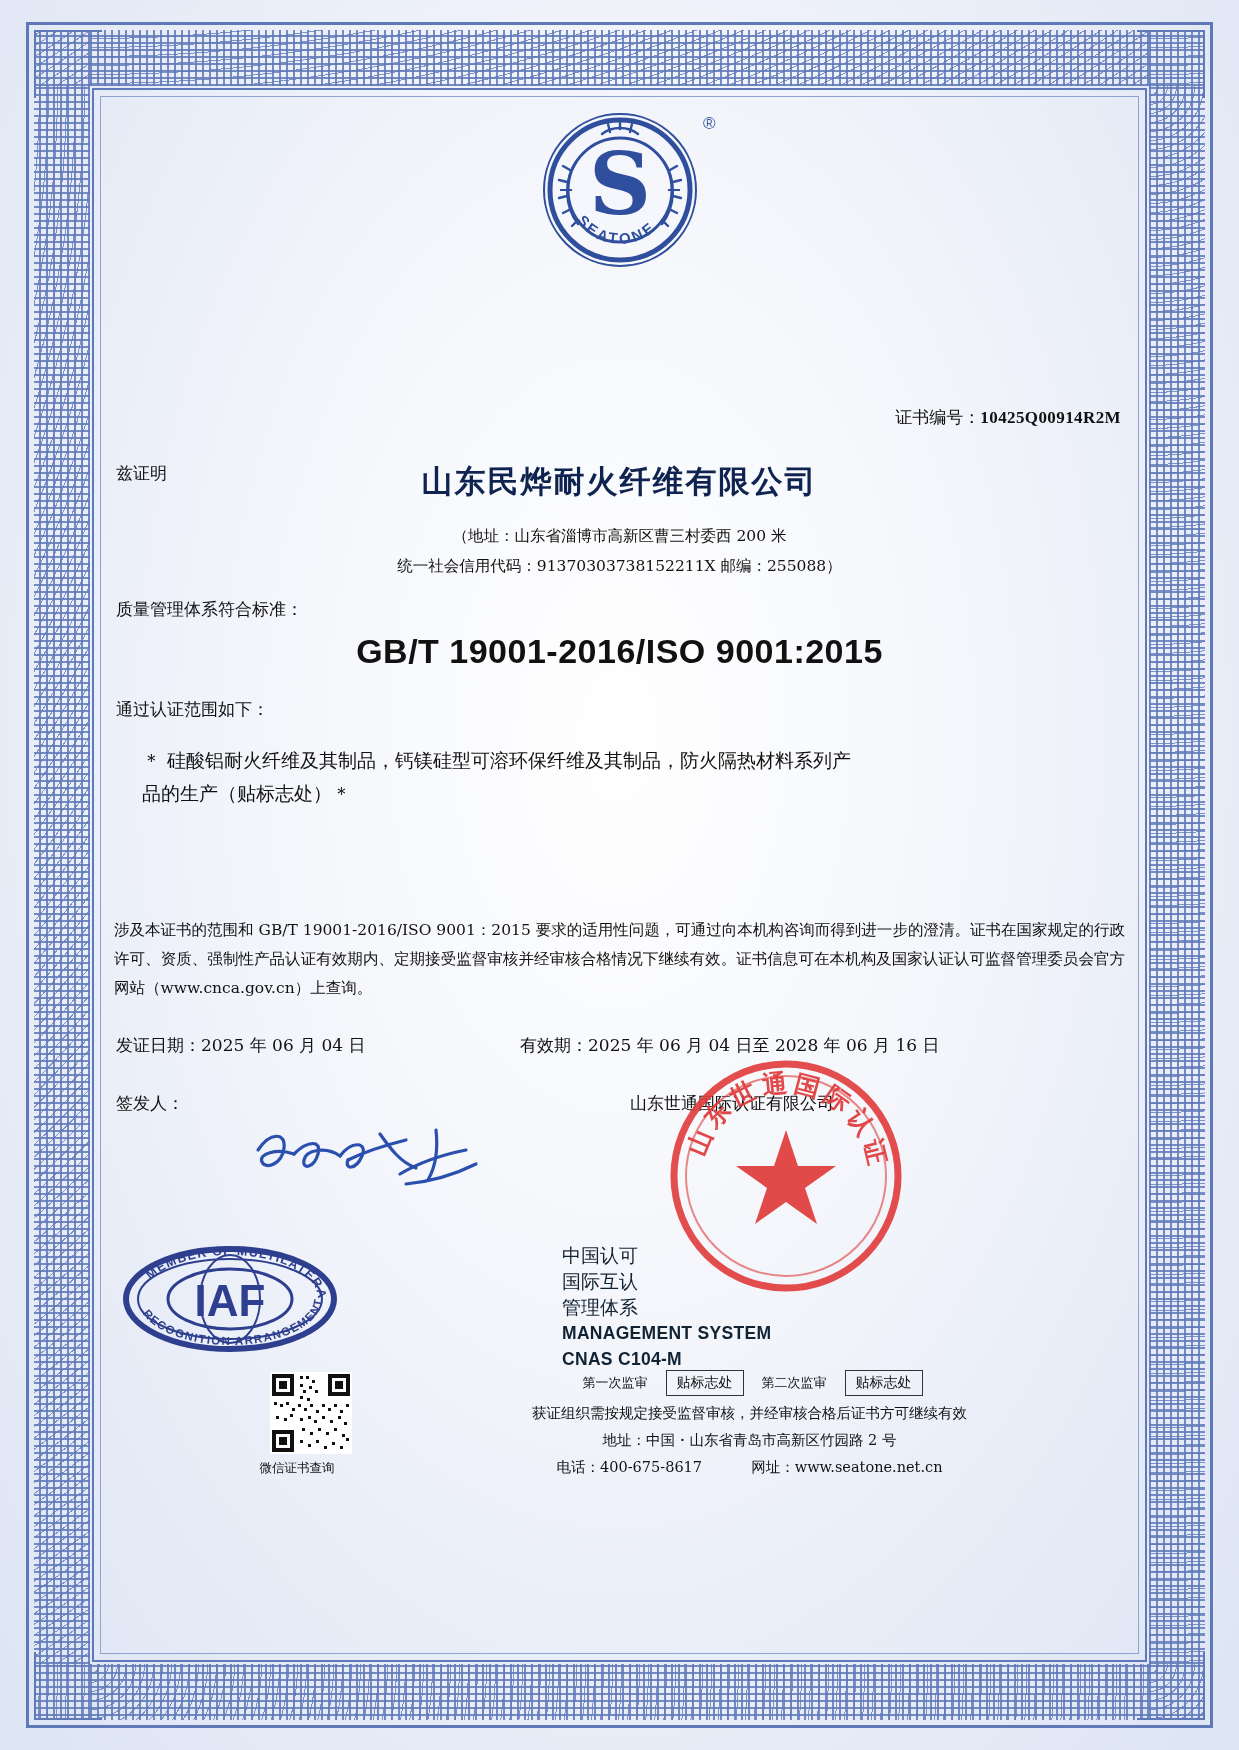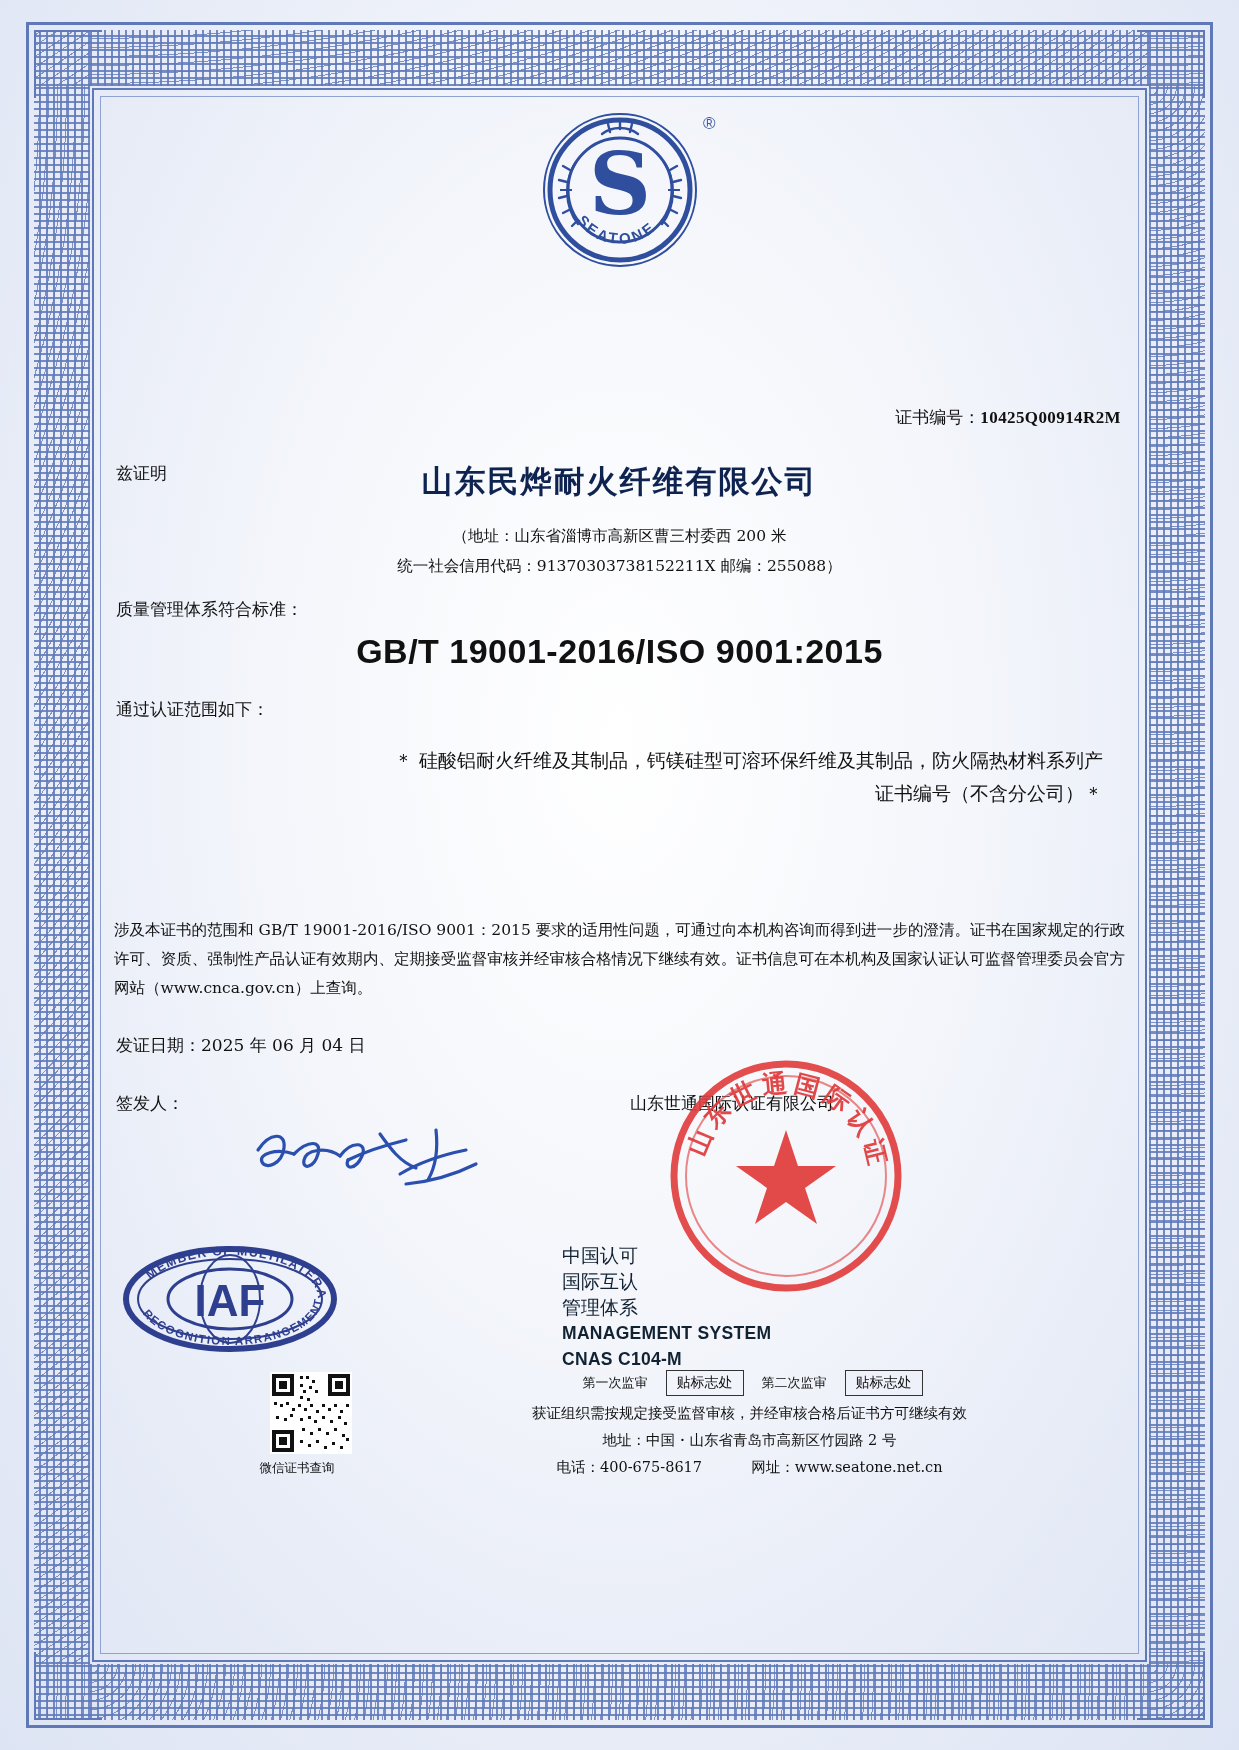--- a/index.html
+++ b/index.html
@@ -96,21 +96,21 @@
 
   .std{
     position:absolute;left:0;right:0;top:528px;text-align:center;
     font-weight:bold;font-size:34px;color:#111;font-family:"Liberation Sans", sans-serif;
     letter-spacing:.5px;
   }
 
   .scope{
     position:absolute;left:32px;right:26px;top:640px;
     font-size:19px;line-height:33px;color:#111;font-family:"DejaVu Serif", serif;
-    text-align:right;
+    text-align:left;
   }
   .scope .line2{display:block;}
 
   .legal{
     position:absolute;left:4px;right:4px;top:812px;
     font-size:15.5px;line-height:29px;color:#111;
     font-family:"DejaVu Serif", serif;text-align:justify;
   }
 
   .issue-date{position:absolute;left:6px;top:930px;font-size:17px;font-family:"DejaVu Serif", serif;color:#111;}
@@ -197,26 +197,27 @@
     <div class="addr1">（地址：山东省淄博市高新区曹三村委西 200 米</div>
     <div class="addr2">统一社会信用代码：91370303738152211X 邮编：255088）</div>
 
     <div class="row-label" style="top:494px">质量管理体系符合标准：</div>
     <div class="std">GB/T 19001-2016/ISO 9001:2015</div>
 
     <div class="row-label" style="top:594px">通过认证范围如下：</div>
 
     <div class="scope">
       <span>＊ 硅酸铝耐火纤维及其制品，钙镁硅型可溶环保纤维及其制品，防火隔热材料系列产</span>
-      <span class="line2">证书编号（不含分公司）＊</span>
+      <span class="line2">品的生产（贴标志处）＊</span>
     </div>
 
     <div class="legal">涉及本证书的范围和 GB/T 19001-2016/ISO 9001：2015 要求的适用性问题，可通过向本机构咨询而得到进一步的澄清。证书在国家规定的行政许可、资质、强制性产品认证有效期内、定期接受监督审核并经审核合格情况下继续有效。证书信息可在本机构及国家认证认可监督管理委员会官方网站（www.cnca.gov.cn）上查询。</div>
 
     <div class="issue-date">发证日期：2025 年 06 月 04 日</div>
+    <div class="valid">有效期：2025 年 06 月 04 日至 2028 年 06 月 16 日</div>
     <div class="signer">签发人：</div>
     <div class="issuer">山东世通国际认证有限公司</div>
 
     <div class="signature">
       <svg viewBox="0 0 260 90" width="260" height="90">
         <g fill="none" stroke="#2a4fae" stroke-width="3.2" stroke-linecap="round" stroke-linejoin="round">
           <path d="M18 36 C30 18, 46 18, 44 34 C42 50, 26 56, 22 48 C18 40, 36 34, 54 40"></path>
           <path d="M54 40 C68 26, 82 26, 78 40 C74 54, 62 56, 64 46 C66 36, 86 32, 100 42"></path>
           <path d="M100 42 C112 26, 128 28, 122 42 C116 56, 104 56, 108 46"></path>
           <path d="M108 46 C128 36, 150 30, 166 26"></path>

